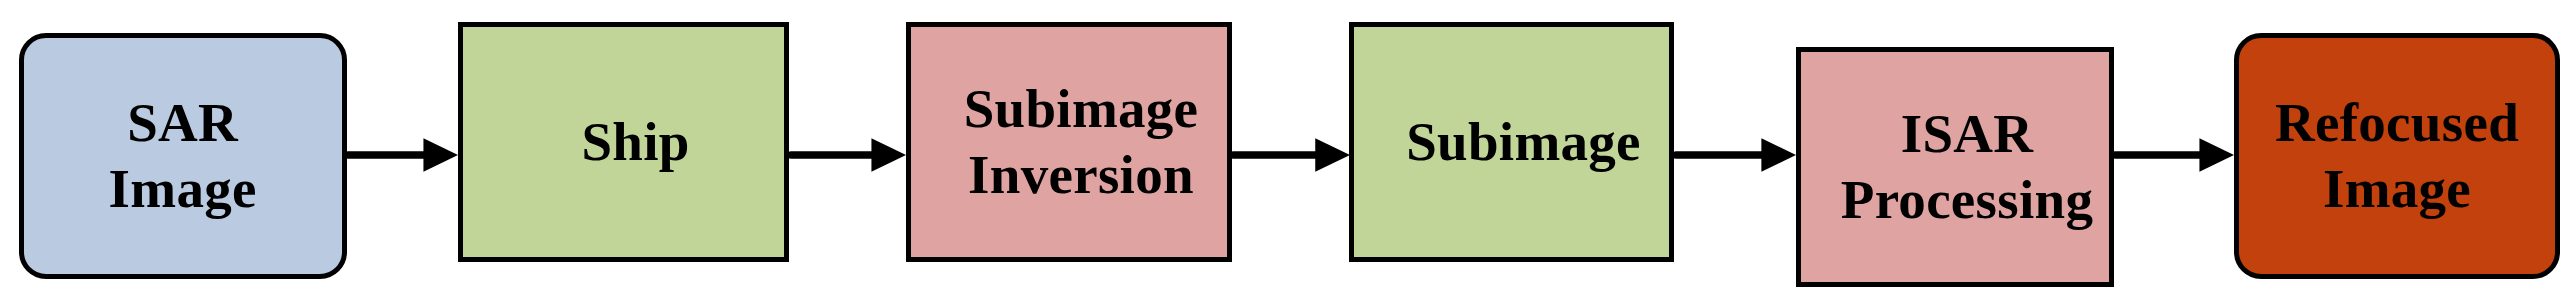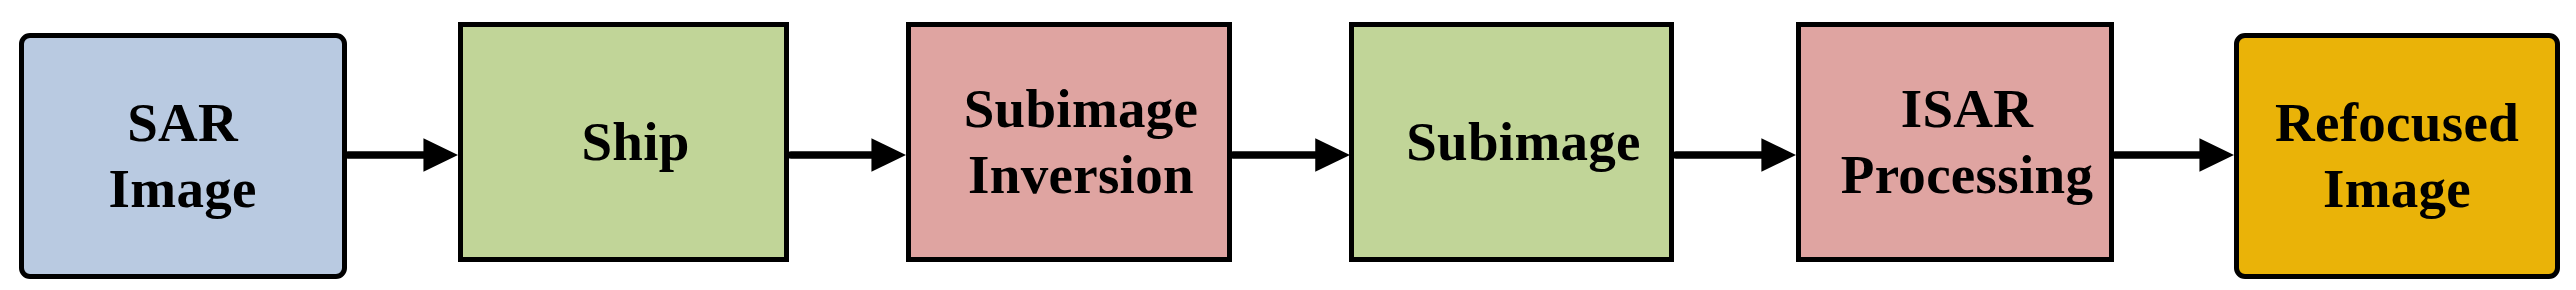--- a/index.html
+++ b/index.html
@@ -18,21 +18,21 @@
   }
   .node {
     position: absolute;
     box-sizing: border-box;
     border: 5.5px solid var(--border, #000000);
     display: flex;
     align-items: center;
     justify-content: center;
     text-align: center;
   }
-  .node.rounded { border-radius: 11px; }
+  .node.rounded { border-radius: 27px; }
   .node.rect { border-radius: 0; padding-left: 24px; }
   .label {
     display: flex;
     flex-direction: column;
     color: var(--text, #000000);
     font-weight: bold;
     font-size: 55px;
     line-height: 1.2;
     letter-spacing: 0.3px;
     white-space: nowrap;
@@ -98,33 +98,33 @@
     <div class="label">
       <span>Subimage</span>
     </div>
   </div>
 
   <svg class="arrow a4" viewBox="0 0 179 60" preserveAspectRatio="none">
     <line x1="6" y1="30" x2="136" y2="30"></line>
     <polygon points="129,6 179,30 129,54"></polygon>
   </svg>
 
-  <div class="node rect n5" style="background-color: rgb(223, 164, 161);">
+  <div class="node rect n5" style="background-color: rgb(223, 164, 161); margin-top: 25px;">
     <div class="label">
       <span>ISAR</span>
       <span>Processing</span>
     </div>
   </div>
 
   <svg class="arrow a5" viewBox="0 0 178 60" preserveAspectRatio="none">
     <line x1="6" y1="30" x2="135" y2="30"></line>
     <polygon points="128,6 178,30 128,54"></polygon>
   </svg>
 
-  <div class="node rounded n6" style="background-color: #eab308;">
+  <div class="node rounded n6" style="background-color: #c2410c;">
     <div class="label">
       <span>Refocused</span>
       <span>Image</span>
     </div>
   </div>
 
 </div>
 
 
 </body></html>

